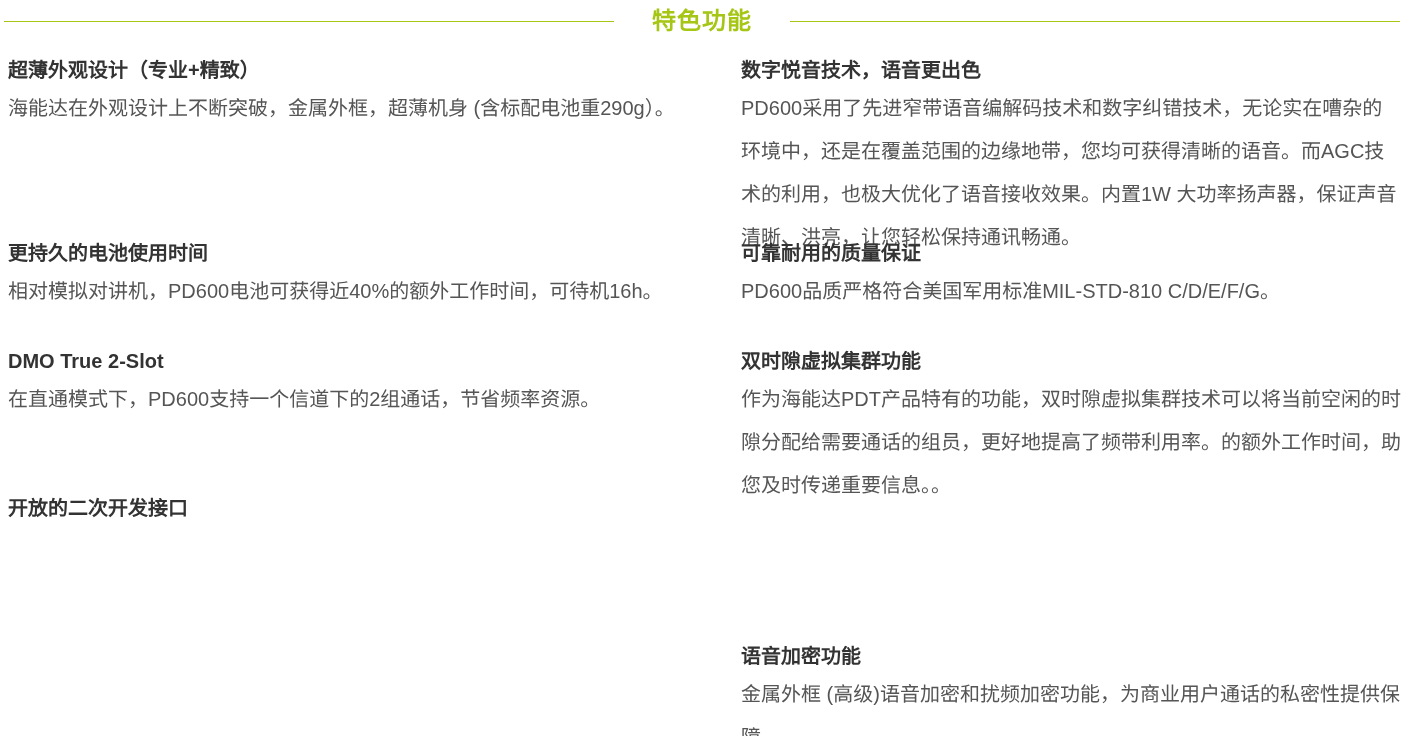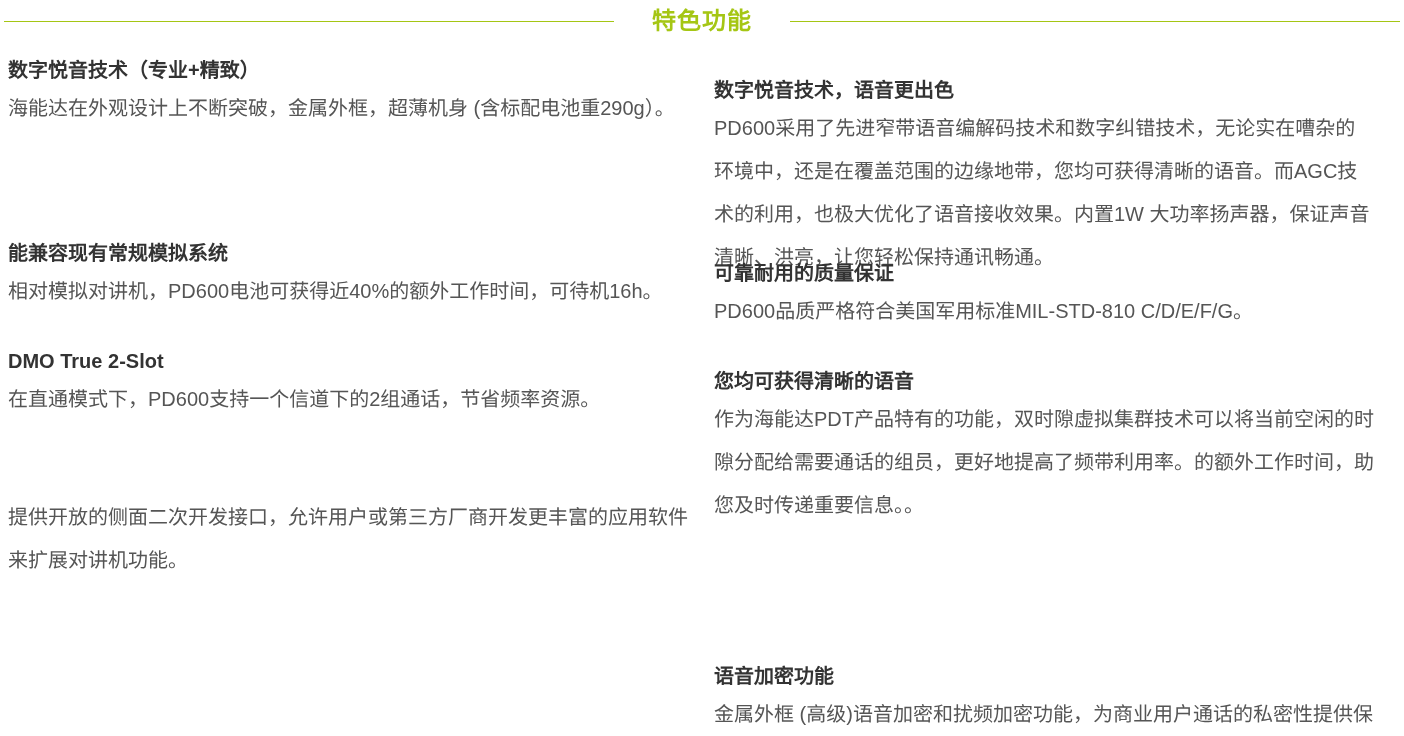--- a/index.html
+++ b/index.html
@@ -47,70 +47,70 @@
     font-weight: 700;
     color: var(--heading);
   }
   .sec p {
     margin: 0;
     font-size: 20px;
     line-height: 43px;
     color: var(--body);
   }
   .col-l { left: 8px;   width: 690px; }
-  .col-r { left: 714px; width: 660px; margin-top: 20px; }
+  .col-r { left: 741px; width: 660px; }
   .row-1 { top: 58px; }
   .row-2 { top: 241px; }
   .row-3 { top: 349px; }
   .row-4 { top: 496px; }
   .row-5 { top: 644px; }
 </style>
 </head>
 <body>
 
 <div class="canvas">
 
   <header class="section-header">
     <span class="rule"></span>
     <h2>特色功能</h2>
     <span class="rule"></span>
   </header>
 
   <section class="sec col-l row-1">
-    <h3>数字悦音技术（专业+精致）</h3>
+    <h3>超薄外观设计（专业+精致）</h3>
     <p>海能达在外观设计上不断突破，金属外框，超薄机身 (含标配电池重290g）。</p>
   </section>
 
   <section class="sec col-r row-1">
     <h3>数字悦音技术，语音更出色</h3>
     <p>PD600采用了先进窄带语音编解码技术和数字纠错技术，无论实在嘈杂的环境中，还是在覆盖范围的边缘地带，您均可获得清晰的语音。而AGC技术的利用，也极大优化了语音接收效果。内置1W 大功率扬声器，保证声音清晰、洪亮，让您轻松保持通讯畅通。</p>
   </section>
 
   <section class="sec col-l row-2">
-    <h3>能兼容现有常规模拟系统</h3>
+    <h3>更持久的电池使用时间</h3>
     <p>相对模拟对讲机，PD600电池可获得近40%的额外工作时间，可待机16h。</p>
   </section>
 
   <section class="sec col-r row-2">
     <h3>可靠耐用的质量保证</h3>
     <p>PD600品质严格符合美国军用标准MIL-STD-810 C/D/E/F/G。</p>
   </section>
 
   <section class="sec col-l row-3">
     <h3>DMO True 2-Slot</h3>
     <p>在直通模式下，PD600支持一个信道下的2组通话，节省频率资源。</p>
   </section>
 
   <section class="sec col-r row-3">
-    <h3>您均可获得清晰的语音</h3>
+    <h3>双时隙虚拟集群功能</h3>
     <p>作为海能达PDT产品特有的功能，双时隙虚拟集群技术可以将当前空闲的时隙分配给需要通话的组员，更好地提高了频带利用率。的额外工作时间，助您及时传递重要信息。。</p>
   </section>
 
   <section class="sec col-l row-4">
-    <p>提供开放的侧面二次开发接口，允许用户或第三方厂商开发更丰富的应用软件来扩展对讲机功能。</p>
+    <h3>开放的二次开发接口</h3>
   </section>
 
 
   <section class="sec col-r row-5">
     <h3>语音加密功能</h3>
     <p>金属外框 (高级)语音加密和扰频加密功能，为商业用户通话的私密性提供保障。</p>
   </section>
 
 </div>
 

